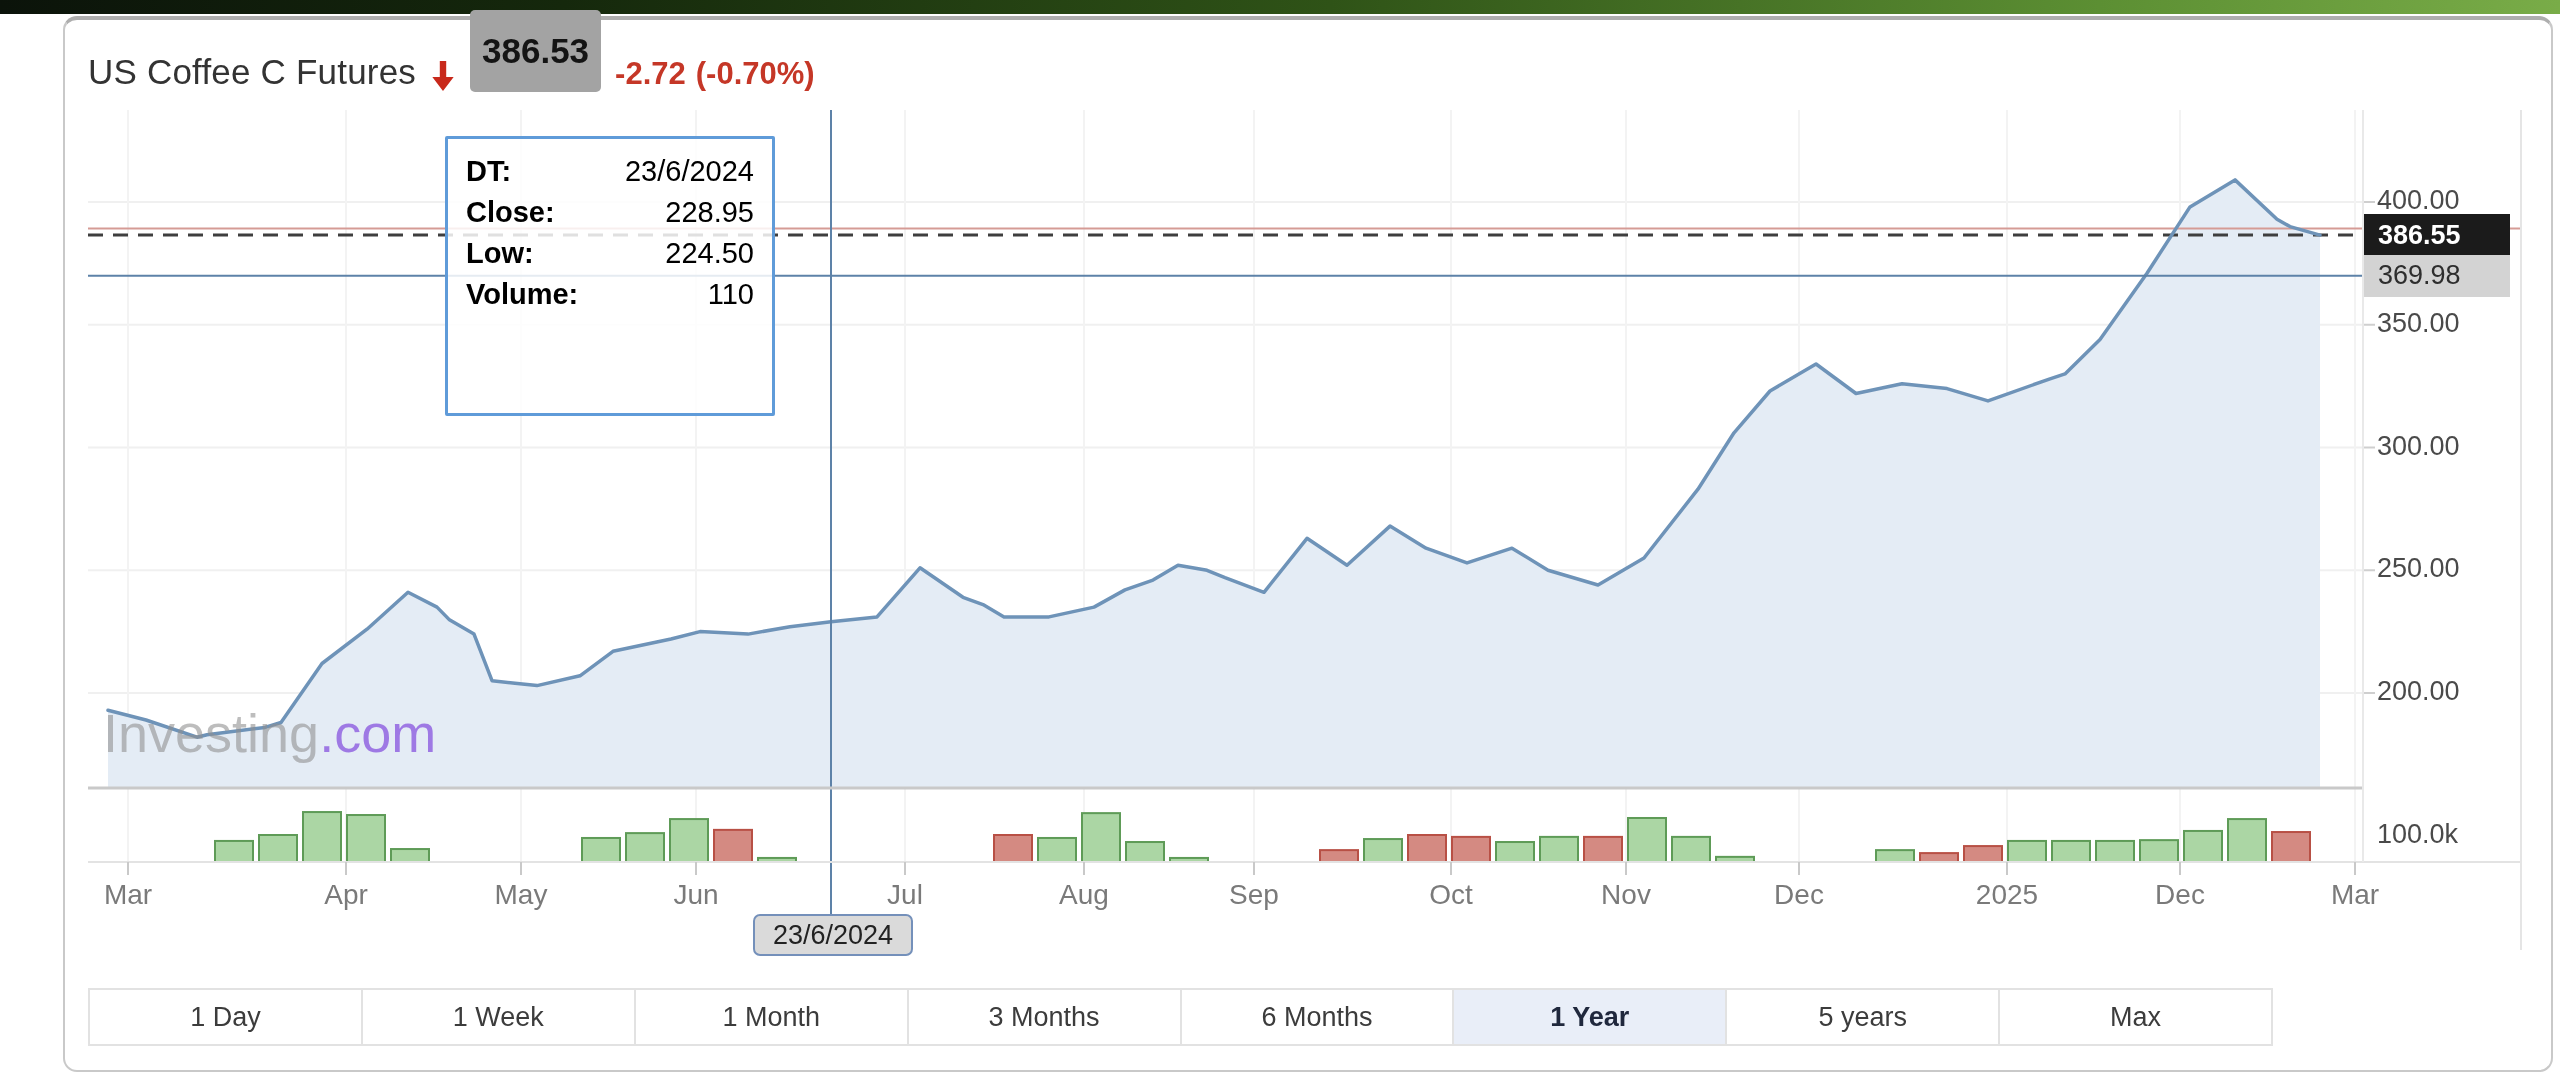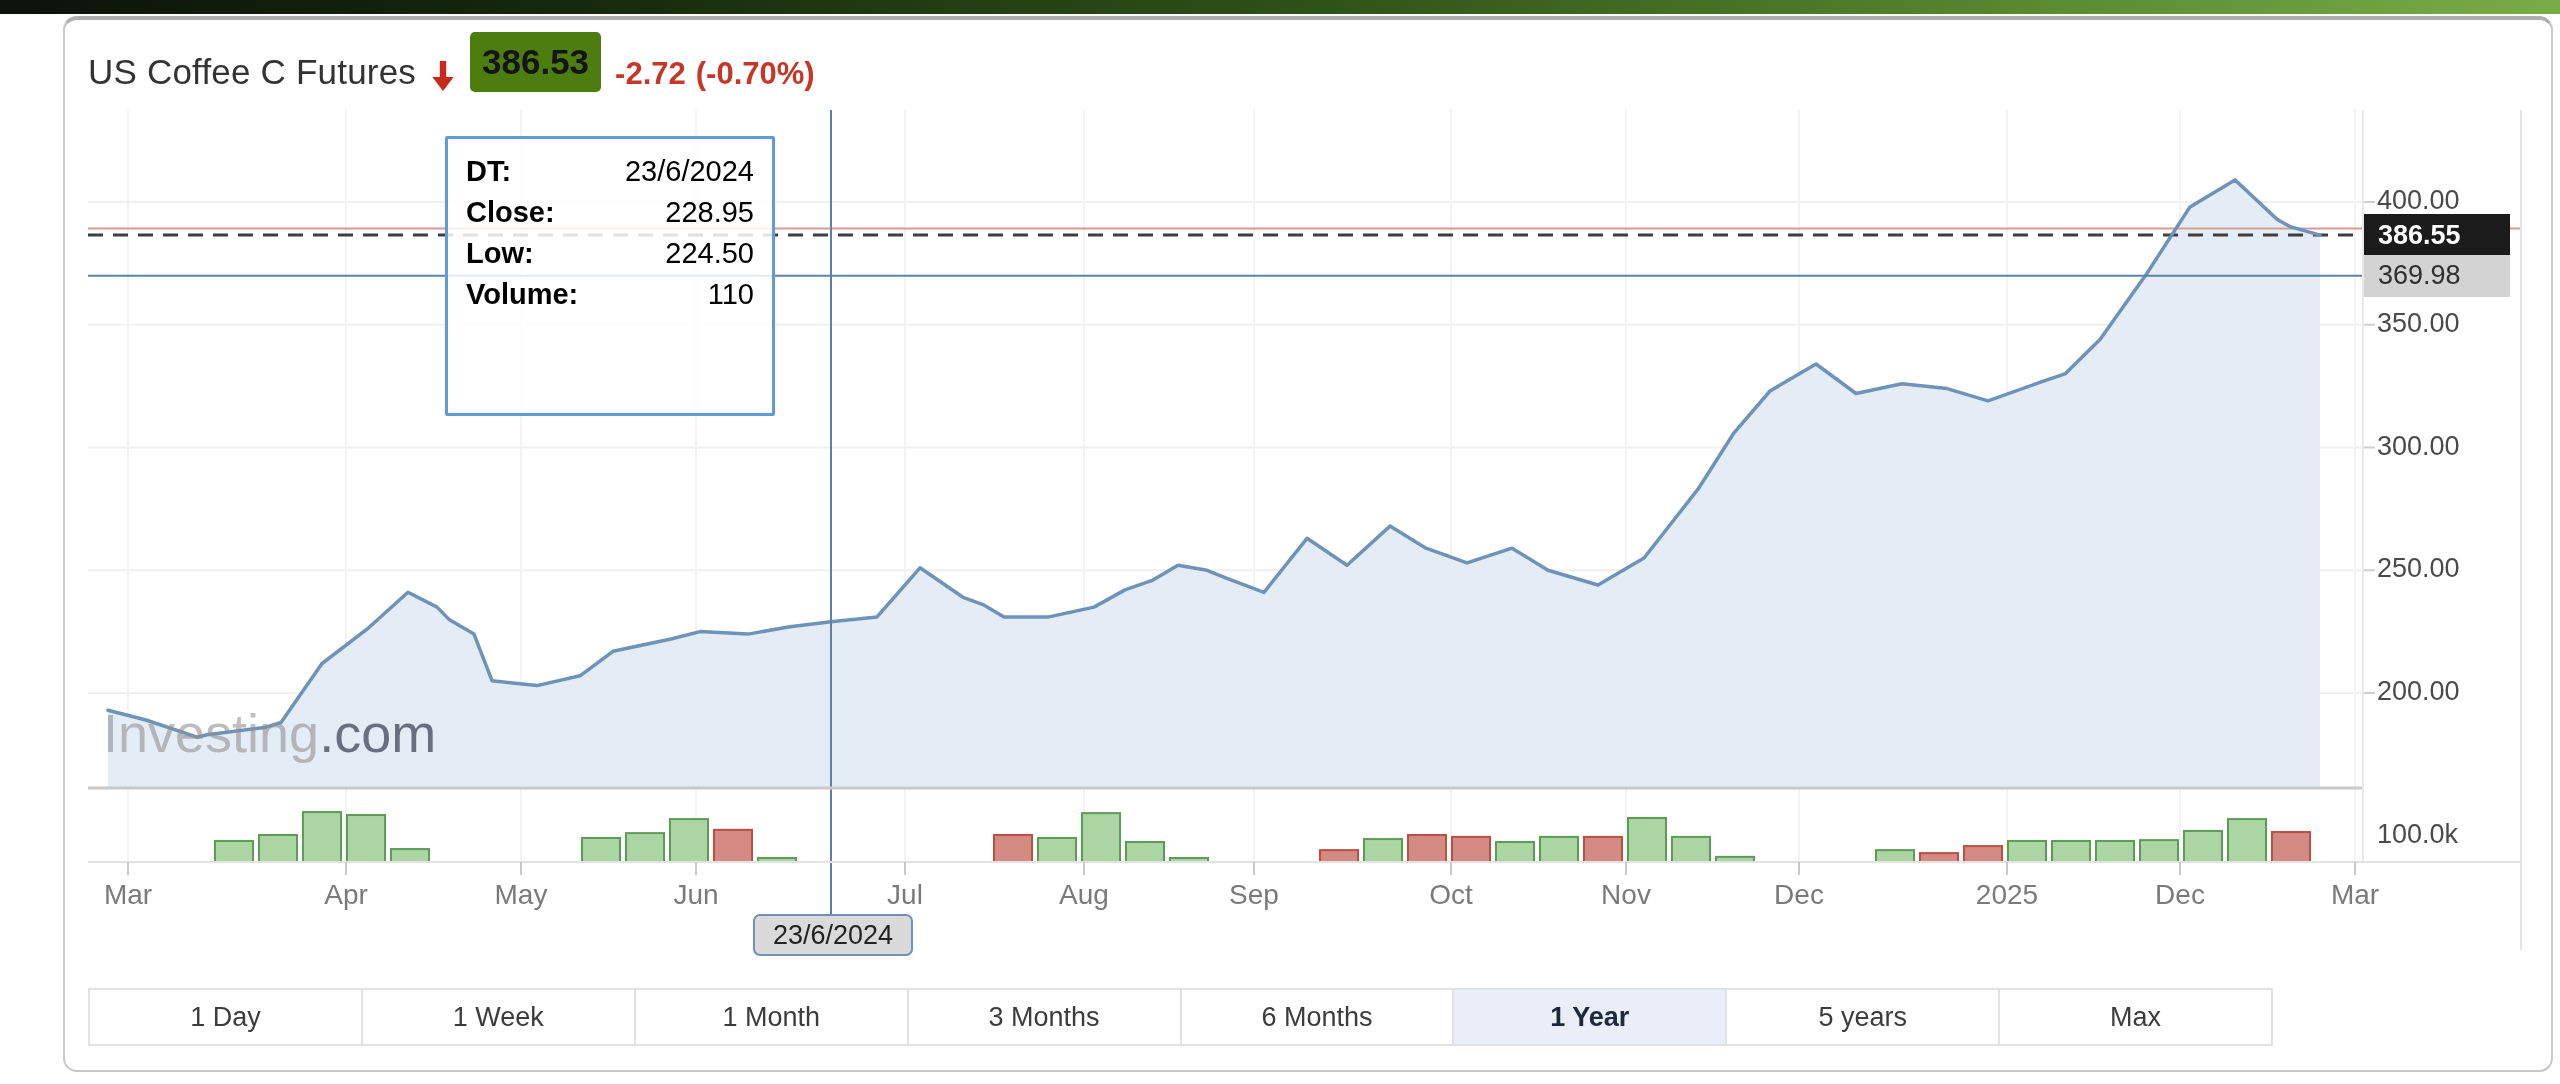--- a/index.html
+++ b/index.html
@@ -5,42 +5,42 @@
   html,body{margin:0;padding:0;background:#fff;}
   .screen{position:relative;width:2560px;height:1084px;background:#fff;overflow:hidden;
     font-family:"Liberation Sans","DejaVu Sans",sans-serif;color:#333;}
   .topbar{position:absolute;left:0;top:0;width:2560px;height:14px;
     background:linear-gradient(90deg,#0b130a 0%,#15280c 22%,#2f5317 52%,#5c8f33 82%,#79ac48 100%);}
   .card{position:absolute;left:63px;top:16px;width:2490px;height:1056px;background:#fff;
     border:2px solid #c9c9c9;border-top:4px solid #aeaeae;border-radius:14px;box-sizing:border-box;}
   
   .header{position:absolute;left:88px;top:44px;height:48px;display:flex;align-items:flex-end;gap:14px;}
   .title{font-size:35px;color:#333;letter-spacing:.2px;}
-  .price{font-size:35px;font-weight:bold;color:#141414;background:#4d7c0f;padding:10px 12px;border-radius:5px;}
+  .price{font-size:35px;font-weight:bold;color:#141414;background:#a3a3a3;padding:21px 12px;border-radius:5px;}
   .chg{font-size:31px;font-weight:bold;color:#c53727;display:flex;gap:10px;}
   
   .tooltip{position:absolute;left:445px;top:136px;width:330px;height:280px;box-sizing:border-box;
     background:rgba(255,255,255,.84);border:3px solid #5f9bd9;border-radius:2px;padding:12px 18px 9px 18px;z-index:30;}
   .tt-row{display:flex;justify-content:space-between;line-height:41px;font-size:29px;color:#000;}
   .tt-row b{font-weight:bold;}
   
   .ylab{position:absolute;left:2377px;font-size:27px;color:#4a4a4a;z-index:5;}
   .badge{position:absolute;left:2364px;width:146px;height:42px;display:flex;align-items:center;
     justify-content:flex-start;padding-left:14px;box-sizing:border-box;font-size:27px;z-index:6;}
   .badge.black{background:#1b1b1b;color:#fff;font-weight:600;}
   .badge.gray{background:#d3d3d3;color:#2e2e2e;}
   
   .mlab{position:absolute;top:879px;transform:translateX(-50%);font-size:28px;color:#7a7a7a;z-index:5;}
   
   .datebadge{position:absolute;top:914px;width:156px;height:38px;background:#dadada;border:2px solid #7490ba;
     border-radius:7px;display:flex;align-items:center;justify-content:center;font-size:27px;color:#222;z-index:20;}
   
   .wm{position:absolute;left:103px;top:702px;font-size:54px;opacity:.58;z-index:2;white-space:nowrap;}
   .wm .b{font-weight:normal;color:#8f8f8f;}
-  .wm .s{color:#0f172a;}
+  .wm .s{color:#6d28d9;}
   
   .ranges{position:absolute;left:88px;top:988px;width:2185px;height:58px;display:flex;
     border:2px solid #e2e2e2;box-sizing:border-box;z-index:10;}
   .rbtn{flex:1;display:flex;align-items:center;justify-content:center;font-size:27px;color:#3c3c3c;
     border-right:2px solid #e2e2e2;cursor:pointer;box-sizing:border-box;background:#fff;}
   .rbtn:last-child{border-right:none;}
   .rbtn.sel{background:#e9eef8;font-weight:bold;color:#20283d;}
   svg#chart-svg{position:absolute;left:0;top:0;z-index:1;}
 </style>
 </head>

